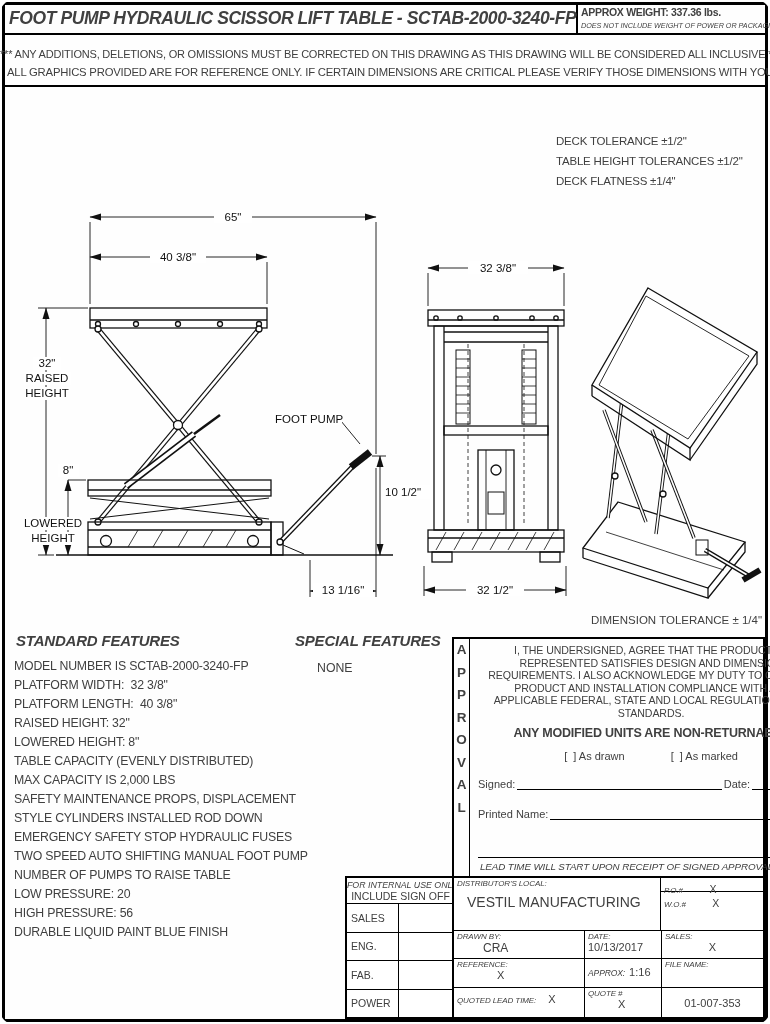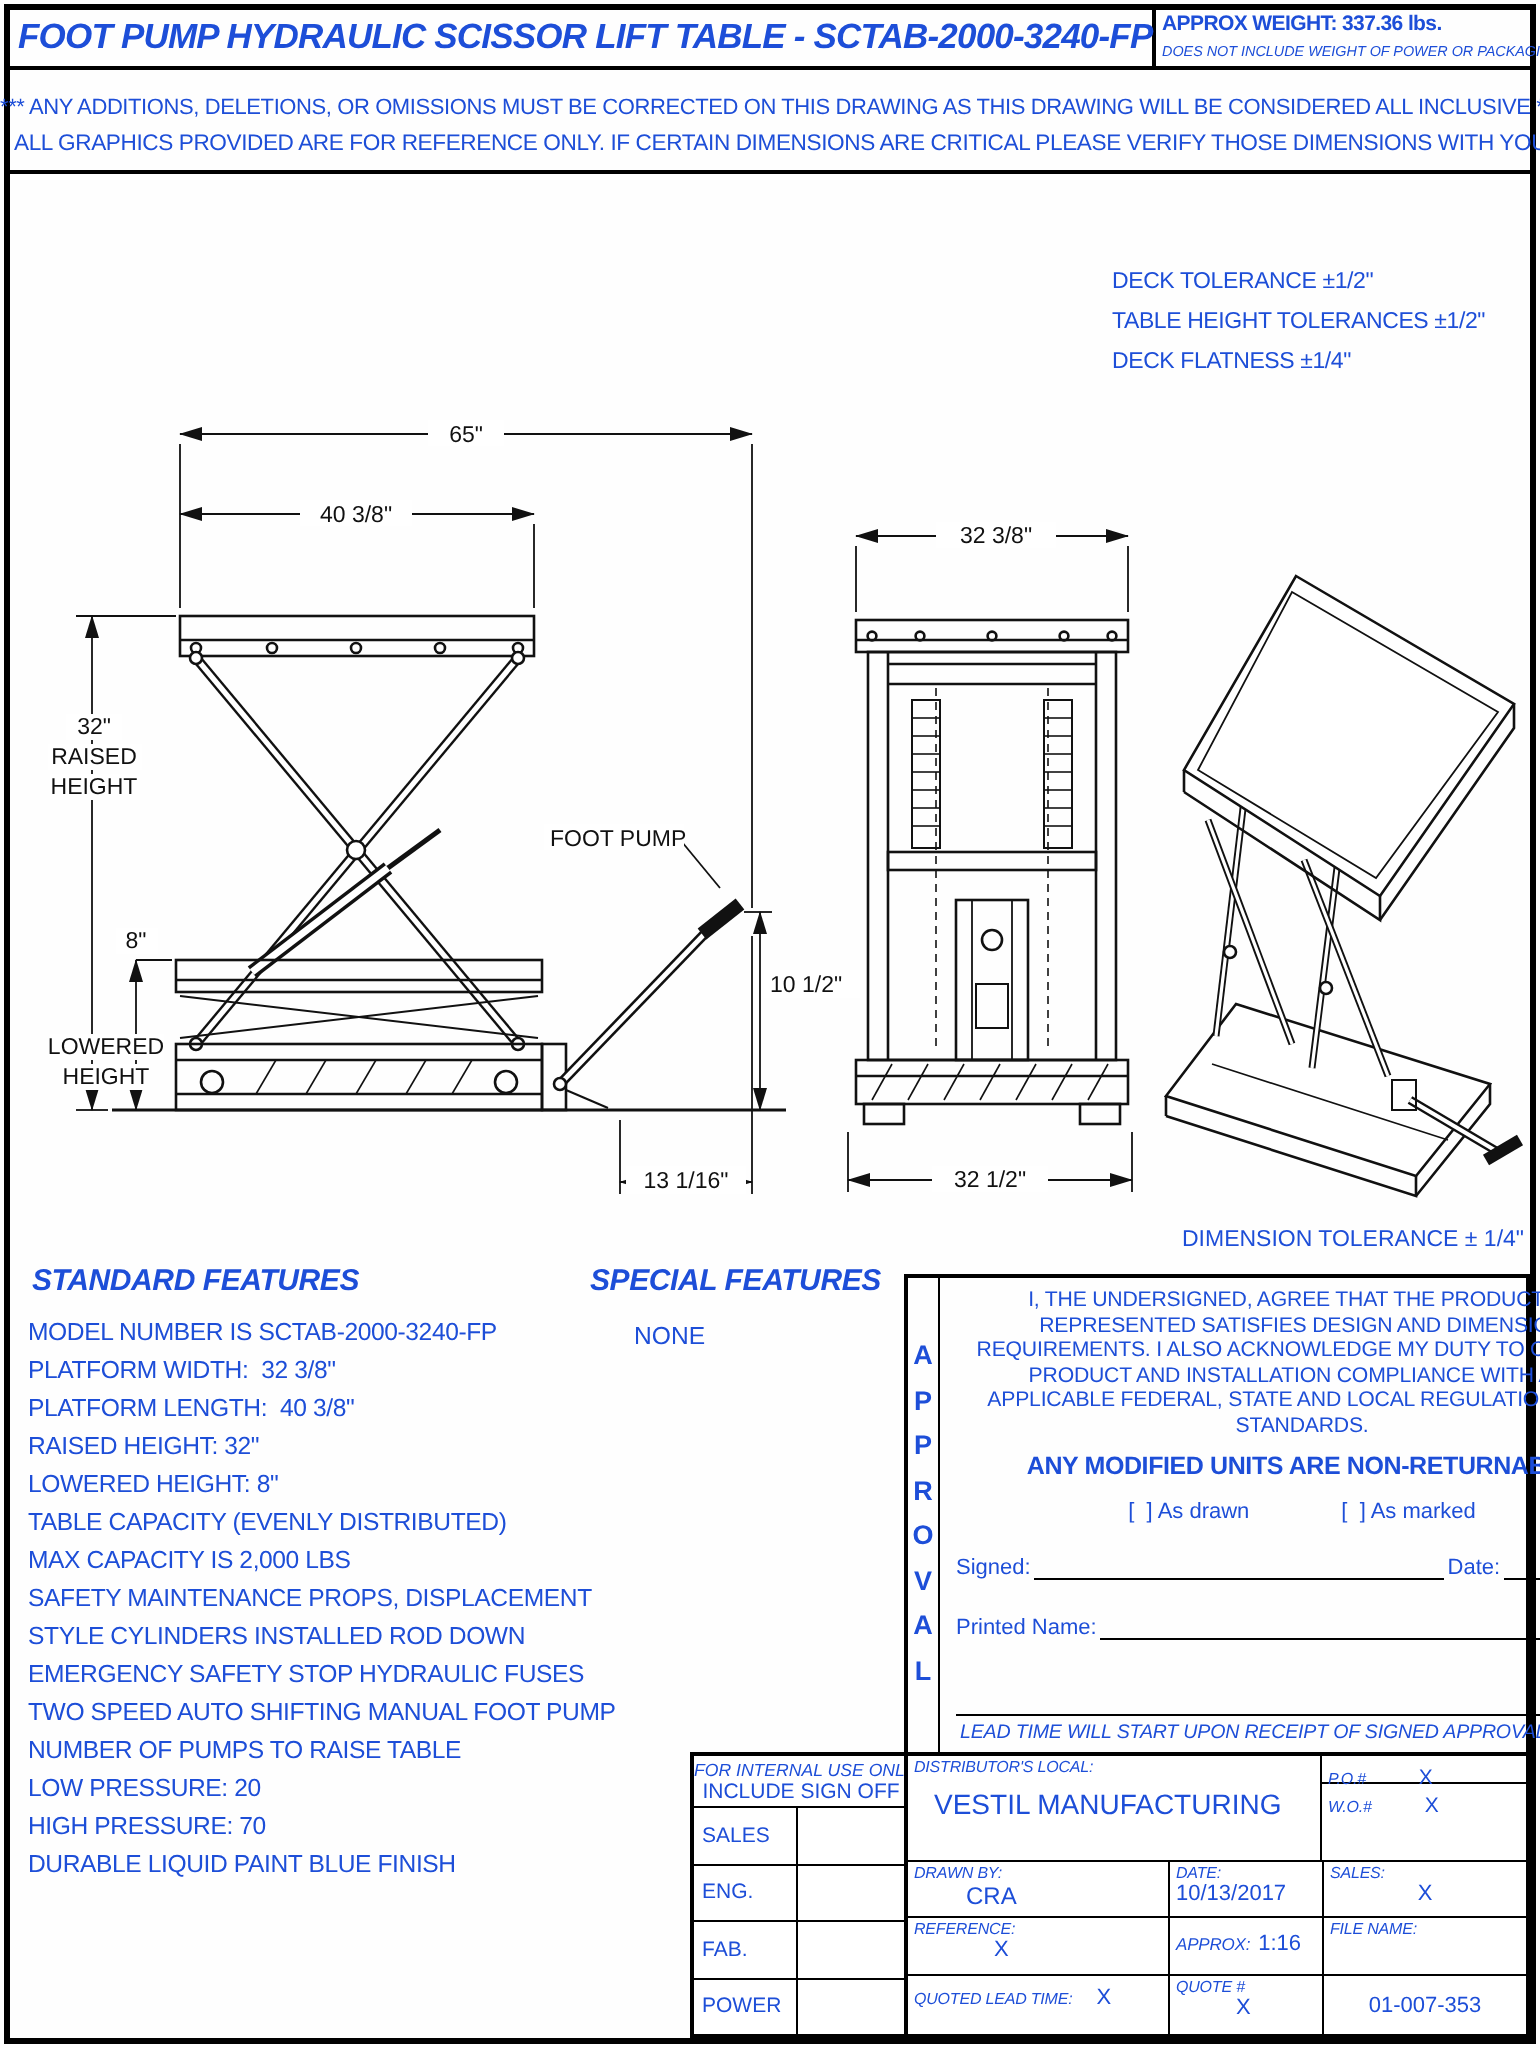--- a/index.html
+++ b/index.html
@@ -1,18 +1,18 @@
 <!DOCTYPE html>
 <html><head>
 <meta charset="utf-8">
 <style>
   * { margin:0; padding:0; box-sizing:border-box; }
   body { background:#fff; }
   #page { position:relative; width:770px; height:1024px; background:#fefefe;
-          font-family:"Liberation Sans", sans-serif; color:#1d4ed8; overflow:hidden; }
+          font-family:"Liberation Sans", sans-serif; color:#404040; overflow:hidden;border-radius:14px; }
   .abs { position:absolute; }
   .frame { left:2px; top:2px; width:766px; height:1020px; border:3px solid #000; }
   .hline { background:#000; height:2px; }
   .vline { background:#000; width:2px; }
 
   .page-title { left:9px; top:8px; font-size:17.5px; font-weight:bold; font-style:italic;
                 letter-spacing:-0.4px; white-space:nowrap; }
   .weight { left:581px; top:6px; font-size:10.5px; font-weight:bold; letter-spacing:-0.3px; white-space:nowrap; }
   .weight-note { left:581px; top:21px; font-size:7.2px; font-style:italic; white-space:nowrap; }
   .notice1 { left:0; top:48px; width:770px; text-align:center; font-size:11px; letter-spacing:-0.2px; white-space:nowrap; }
@@ -22,21 +22,21 @@
   .dim-tol { left:558px; top:614px; width:204px; text-align:right; font-size:11.5px; white-space:nowrap; }
 
   svg text { font-family:"Liberation Sans", sans-serif; font-size:11.5px; fill:#111; stroke:none; }
 
   .features-heading { font-size:15px; font-weight:bold; font-style:italic; letter-spacing:-0.2px; white-space:nowrap; }
   .features-list { left:14px; top:657px; }
   .feature-item { font-size:12.3px; line-height:19px; white-space:pre; letter-spacing:-0.2px; }
   .special-value { font-size:12.3px; white-space:nowrap; }
 
   .approval-box { left:452px; top:637px; width:313px; height:239px; border:2px solid #000; border-bottom:none; display:flex; }
-  .approval-side { width:26px; border-right:1.5px solid #000; display:flex; padding-top:28px; }
+  .approval-side { width:26px; border-right:1.5px solid #000; display:flex; padding-top:0; }
   .approval-letters { width:15px; font-weight:bold; font-size:13.5px; line-height:22.5px; text-align:center; word-break:break-all; }
   .approval-main { flex:1; display:flex; flex-direction:column; padding:5px 8px 0; }
   .approval-statement { font-size:10.6px; line-height:12.6px; text-align:center; letter-spacing:-0.1px; padding:0 10px; }
   .approval-bold { font-size:12.5px; font-weight:bold; text-align:center; margin-top:6px; letter-spacing:-0.2px; }
   .approval-checks { display:flex; justify-content:center; gap:46px; font-size:11px; margin-top:10px; }
   .pre { white-space:pre; }
   .sig-row { display:flex; align-items:flex-end; font-size:11px; margin-top:16px; }
   .sig-line { flex:1; border-bottom:1px solid #000; height:12px; margin:0 2px; }
   .sig-line.date-line { flex:0 0 70px; }
   .printed-row { display:flex; align-items:flex-end; font-size:11px; margin-top:18px; }
@@ -281,21 +281,21 @@
     <div class="feature-item">RAISED HEIGHT: 32"</div>
     <div class="feature-item">LOWERED HEIGHT: 8"</div>
     <div class="feature-item">TABLE CAPACITY (EVENLY DISTRIBUTED)</div>
     <div class="feature-item">MAX CAPACITY IS 2,000 LBS</div>
     <div class="feature-item">SAFETY MAINTENANCE PROPS, DISPLACEMENT</div>
     <div class="feature-item">STYLE CYLINDERS INSTALLED ROD DOWN</div>
     <div class="feature-item">EMERGENCY SAFETY STOP HYDRAULIC FUSES</div>
     <div class="feature-item">TWO SPEED AUTO SHIFTING MANUAL FOOT PUMP</div>
     <div class="feature-item">NUMBER OF PUMPS TO RAISE TABLE</div>
     <div class="feature-item">LOW PRESSURE: 20</div>
-    <div class="feature-item">HIGH PRESSURE: 70</div>
+    <div class="feature-item">HIGH PRESSURE: 56</div>
     <div class="feature-item">DURABLE LIQUID PAINT BLUE FINISH</div>
   </div>
 
   <div class="abs features-heading" style="left:295px;top:632px">SPECIAL FEATURES</div>
   <div class="abs special-value" style="left:317px;top:661px">NONE</div>
 
   <div class="abs approval-box">
     <div class="approval-side">
       <div class="approval-letters">APPROVAL</div>
     </div>

